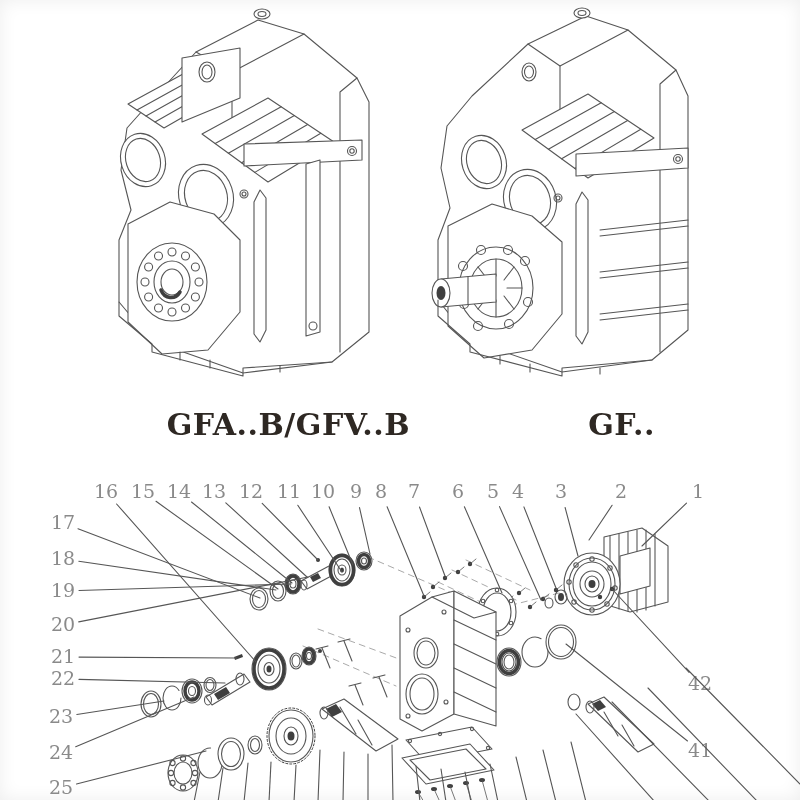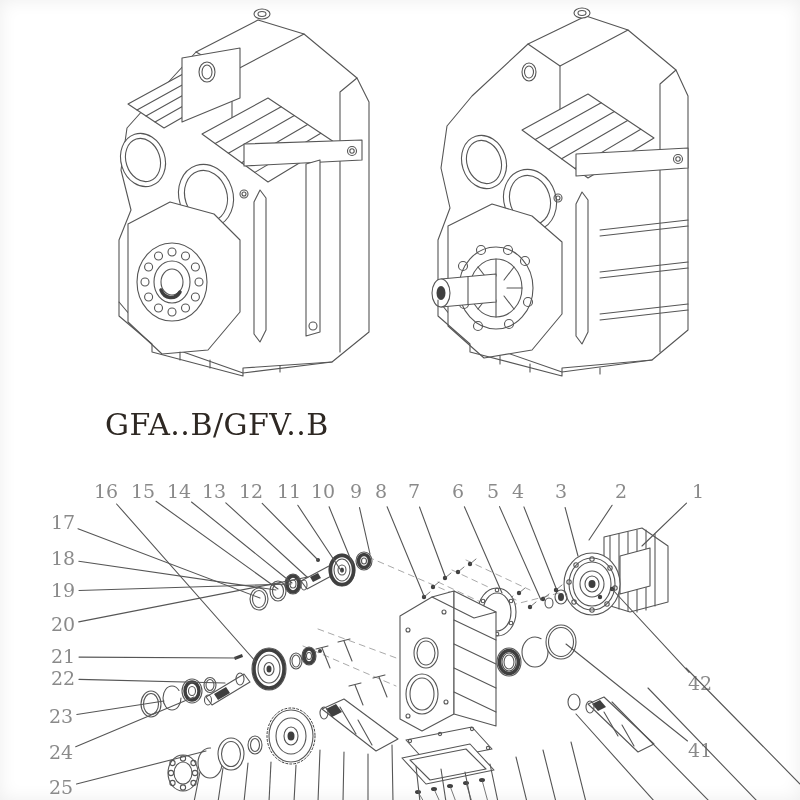--- a/index.html
+++ b/index.html
@@ -1,21 +1,21 @@
 <!DOCTYPE html>
 <html><head>
 <meta charset="utf-8">
 <style>
   html,body{margin:0;padding:0;background:#e8e8e8;}
   .page{position:relative;width:800px;height:800px;background:#ffffff;overflow:hidden;
         box-shadow:inset 0 0 18px rgba(0,0,0,0.07);font-family:"DejaVu Serif",serif;}
   .drawings{position:absolute;left:0;top:0;width:800px;height:400px;}
   .captions{position:absolute;left:0;top:400px;width:800px;height:55px;}
-  .caption{position:absolute;top:0;height:55px;line-height:50px;text-align:left;
-           font-family:"DejaVu Serif",serif;font-weight:normal;font-size:30px;color:#2e2823;letter-spacing:.5px;}
+  .caption{position:absolute;top:0;height:55px;line-height:50px;text-align:right;
+           font-family:"DejaVu Serif",serif;font-weight:bold;font-size:30px;color:#2e2823;letter-spacing:.5px;}
   .caption-left{left:105px;width:305px;}
   .caption-right{left:435px;width:220px;}
   .exploded{position:absolute;left:0;top:455px;width:800px;height:345px;}
   
   .tech path,.tech polygon,.tech ellipse,.tech circle,.tech line,.tech rect{
       stroke:#565656;stroke-width:1.1;fill:none;stroke-linejoin:round;stroke-linecap:round;}
   .tech .fw{fill:#ffffff;}
   .tech .dark{fill:#3f3f3f;stroke:none;}
   .tech .thick{stroke:#3f3f3f;stroke-width:3.5;}
   .tech .thin{stroke-width:.8;}
@@ -168,20 +168,21 @@
 
       <path d="M438,300 L438,316 L470,344 L470,352 L562,376 L562,368 L652,360"></path>
       <line x1="500" y1="356" x2="500" y2="364"></line>
         <line x1="530" y1="364" x2="530" y2="372"></line>
         <line x1="600" y1="368" x2="600" y2="374"></line>
     </g>
   </svg>
 
   <div class="captions">
     <div class="caption caption-left">GFA..B/GFV..B</div>
+    <div class="caption caption-right">GF..</div>
   </div>
 
   <svg class="exploded tech" viewBox="0 455 800 345">
 
     <g>
       <line class="dash" x1="368" y1="557" x2="452" y2="593"></line>
       <line class="dash" x1="500" y1="608" x2="583" y2="587"></line>
       <line class="dash" x1="318" y1="629" x2="399" y2="659"></line>
       <line class="dash" x1="303" y1="646" x2="396" y2="686"></line>
       <line class="dash" x1="452" y1="570" x2="516" y2="600"></line>

